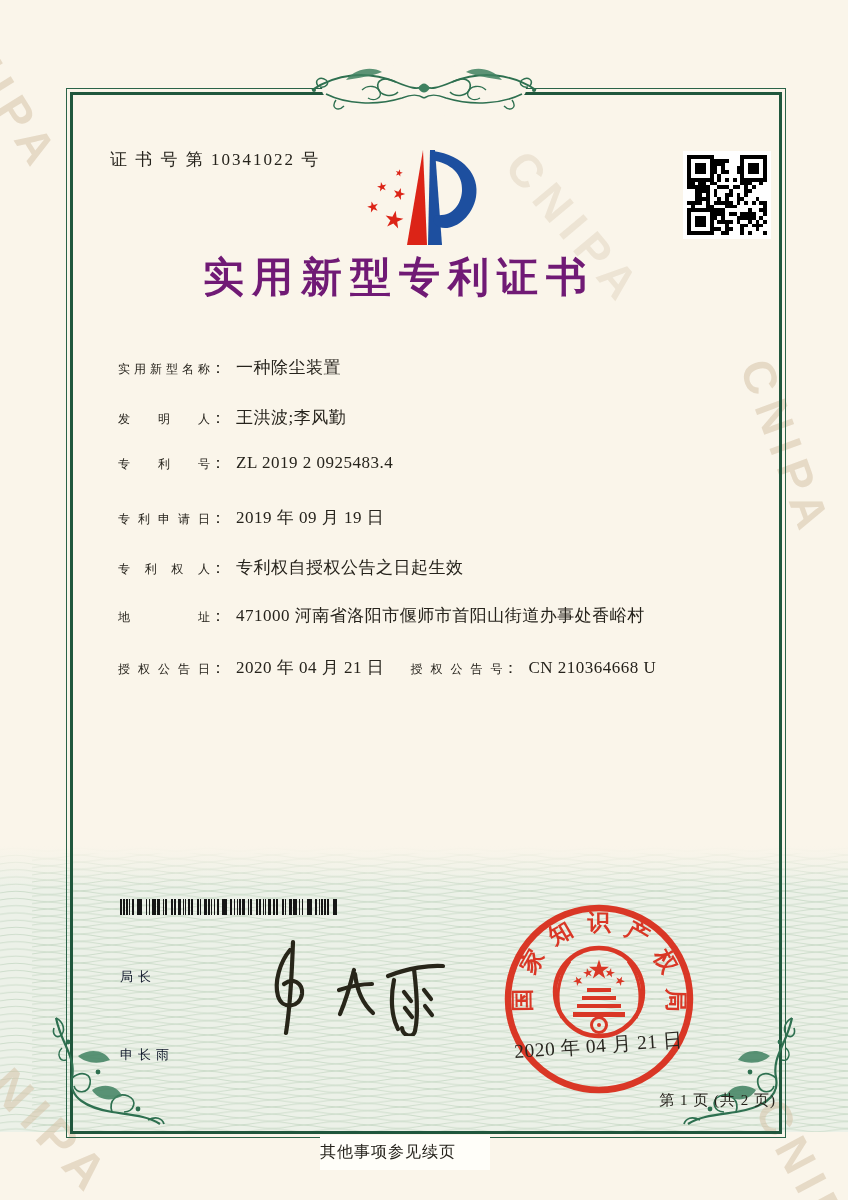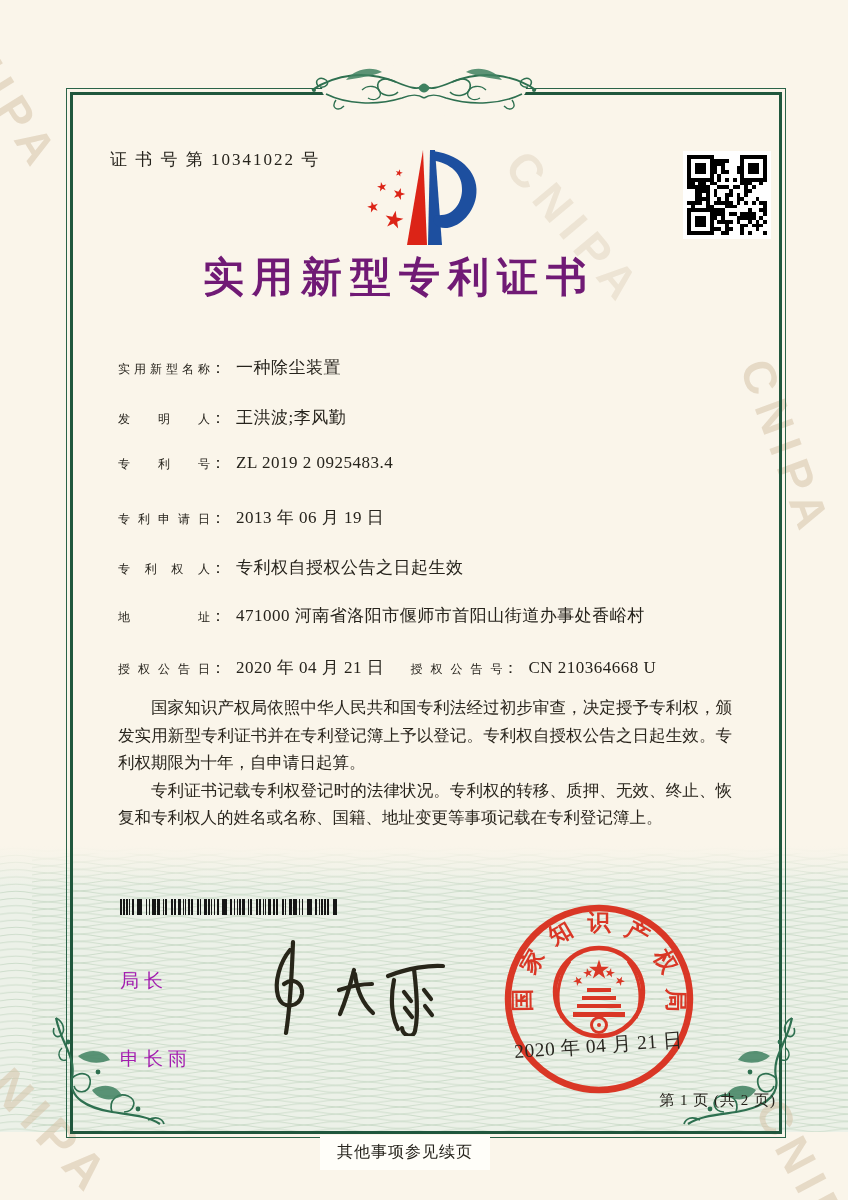--- a/index.html
+++ b/index.html
@@ -57,30 +57,30 @@
   .body-text p{margin:0;text-indent:2em;}
   .barcode{
     position:absolute;z-index:5;left:120px;top:899px;width:218px;height:16px;
     background-image:
       repeating-linear-gradient(90deg,#161616 0 2px,transparent 2px 3px,#161616 3px 5px,transparent 5px 9px,#161616 9px 10px,transparent 10px 12px,#161616 12px 13px,transparent 13px 17px),
       repeating-linear-gradient(90deg,#161616 0 1px,transparent 1px 6px,#161616 6px 8px,transparent 8px 13px);
   }
   .signer-title,.signer-name{
     position:absolute;z-index:5;left:120px;
     font-family:"Liberation Sans","DejaVu Sans",sans-serif;
-    font-size:19px;letter-spacing:5px;color:#a21caf;
+    font-size:13px;letter-spacing:5px;color:#0f172a;
   }
   .signer-title{top:968px;}
   .signer-name{top:1002px;margin-top:44px;}
   .signature{position:absolute;z-index:6;left:246px;top:936px;}
   .seal{position:absolute;z-index:6;left:502px;top:900px;}
   .page-number{position:absolute;z-index:5;left:70px;top:1091px;width:706px;text-align:right;font-size:15px;letter-spacing:1px;}
   .cont-box{
     position:absolute;z-index:5;left:320px;top:1135px;width:170px;
-    background:#fffef9;padding:7px 0;text-align:center;font-size:16px;letter-spacing:1px;
+    background:#fffef9;padding:7px 0;font-size:16px;letter-spacing:1px;
   }
 </style>
 </head>
 <body>
 
 <svg width="0" height="0" style="position:absolute" aria-hidden="true">
   <defs>
     <path id="star5" d="M0,-10 L2.245,-3.09 L9.511,-3.09 L3.633,1.18 L5.878,8.09 L0,3.82 L-5.878,8.09 L-3.633,1.18 L-9.511,-3.09 L-2.245,-3.09 Z"></path>
     <pattern id="wavep" width="64" height="7.2" patternUnits="userSpaceOnUse">
       <path d="M0,3.6 Q16,0.4 32,3.6 T64,3.6" fill="none" stroke="#ccdcca" stroke-width="1"></path>
@@ -318,42 +318,38 @@
     <div class="frow r0">
       <span class="lbl">实用新型名称</span><span class="colon">：</span><span class="val">一种除尘装置</span>
     </div>
     <div class="frow r1">
       <span class="lbl">发明人</span><span class="colon">：</span><span class="val">王洪波;李风勤</span>
     </div>
     <div class="frow r2">
       <span class="lbl">专利号</span><span class="colon">：</span><span class="val">ZL 2019 2 0925483.4</span>
     </div>
     <div class="frow r3">
-      <span class="lbl">专利申请日</span><span class="colon">：</span><span class="val">2013 年 06 月 19 日</span>
+      <span class="lbl">专利申请日</span><span class="colon">：</span><span class="val">2019 年 09 月 19 日</span>
     </div>
     <div class="frow r4">
       <span class="lbl">专利权人</span><span class="colon">：</span><span class="val">专利权自授权公告之日起生效</span>
     </div>
     <div class="frow r5">
       <span class="lbl">地址</span><span class="colon">：</span><span class="val">471000 河南省洛阳市偃师市首阳山街道办事处香峪村</span>
     </div>
     <div class="frow r6">
       <span>
         <span class="lbl">授权公告日</span><span class="colon">：</span><span class="val">2020 年 04 月 21 日</span>
       </span>
       <span class="pair2">
         <span class="lbl">授权公告号</span><span class="colon">：</span><span class="val">CN 210364668 U</span>
       </span>
     </div>
   </div>
 
-  <div class="body-text">
-    <p>国家知识产权局依照中华人民共和国专利法经过初步审查，决定授予专利权，颁发实用新型专利证书并在专利登记簿上予以登记。专利权自授权公告之日起生效。专利权期限为十年，自申请日起算。</p>
-    <p>专利证书记载专利权登记时的法律状况。专利权的转移、质押、无效、终止、恢复和专利权人的姓名或名称、国籍、地址变更等事项记载在专利登记簿上。</p>
-  </div>
 
   <div class="barcode"></div>
 
   <div class="signer-title">局长</div>
   <div class="signer-name">申长雨</div>
 
   <svg class="signature" width="200" height="100" viewBox="0 0 200 100">
     <g fill="none" stroke="#181509" stroke-width="4.2" stroke-linecap="round" opacity="0.92">
       <path d="M44,14 C34,26 28,46 32,60 C36,74 54,72 56,58 C57,47 47,41 38,48"></path>
       <path d="M47,6 C46,34 44,72 40,97"></path>

